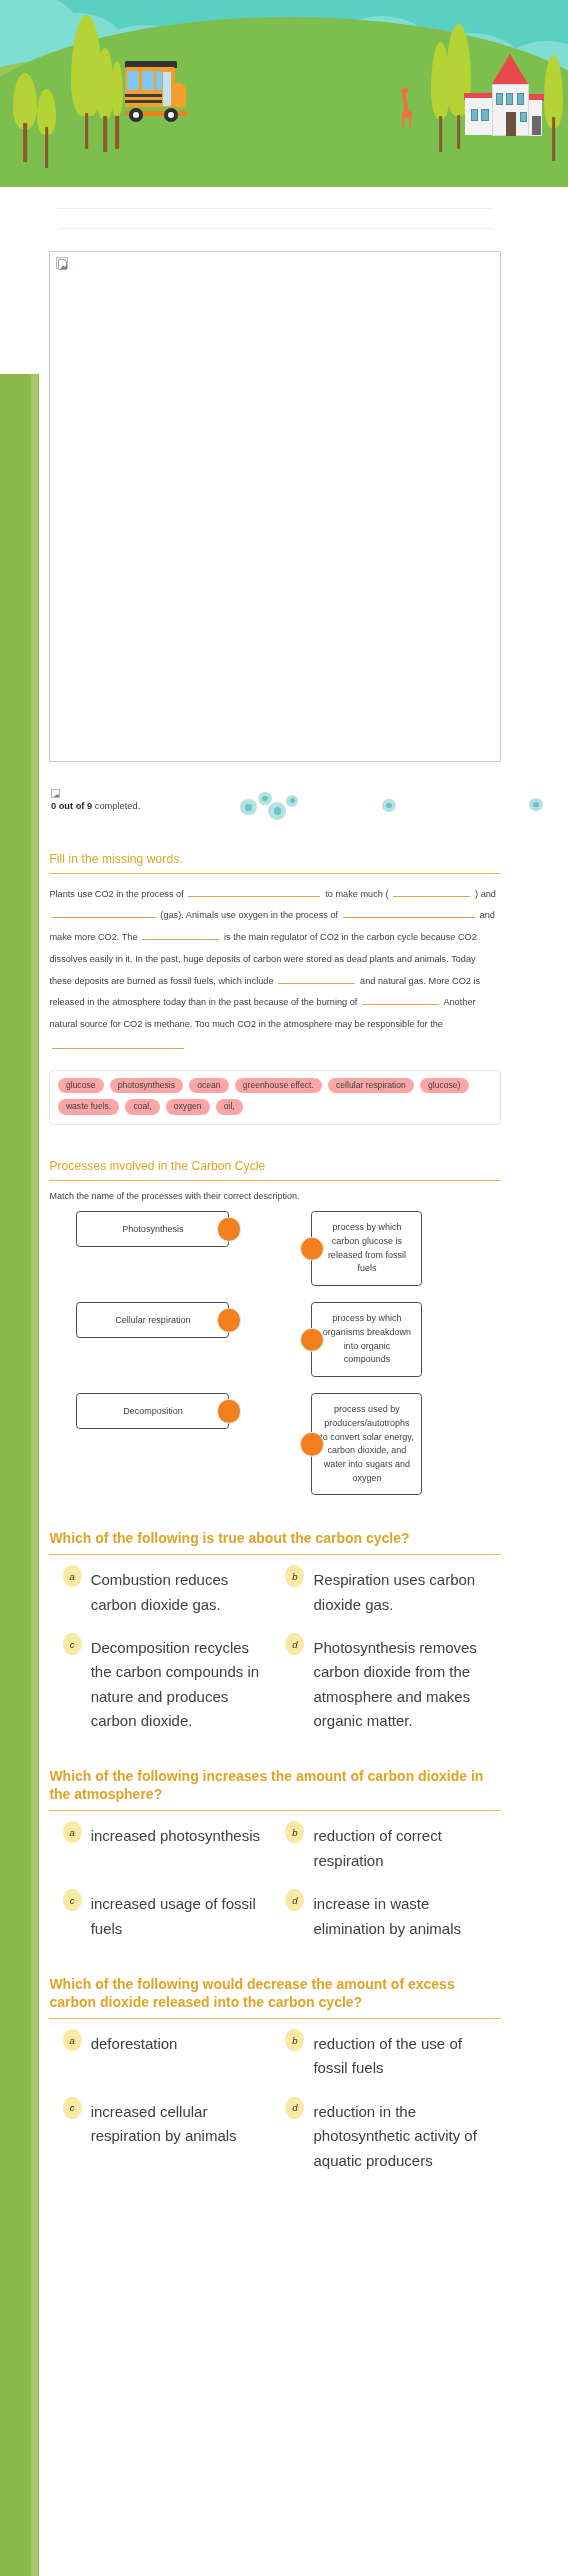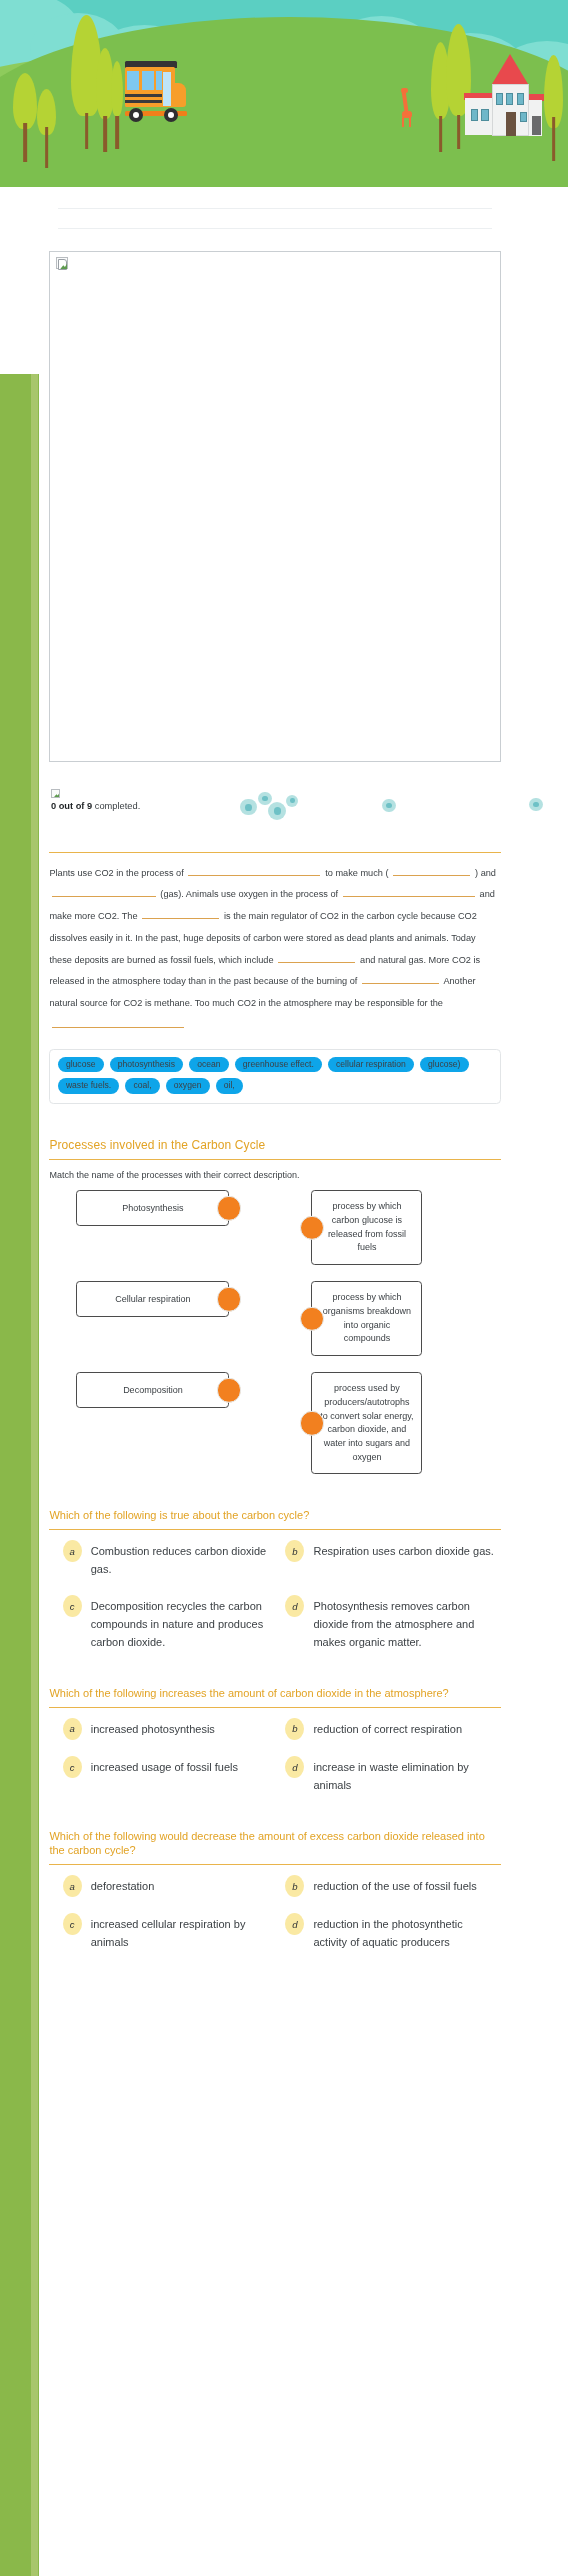--- a/index.html
+++ b/index.html
@@ -116,21 +116,21 @@
     display:inline-block; border-bottom:1.1px solid #dba24f; vertical-align:baseline;
     margin: 0 2.2px;
   }
   .b-xl { width:132px; } .b-lg { width:104px; } .b-md { width:77px; }
 
   .wordbank {
     margin-top:12px; border:0.7px solid #e2e5e7; border-radius:4.4px;
     padding:7.4px 6px 9px 7.4px; display:flex; flex-wrap:wrap; gap:6px 6px;
   }
   .chip {
-    background:#0ea5e9; color:#3c4145; border-radius:10.4px; padding:3px 8.1px;
+    background:#fca5a5; color:#3c4145; border-radius:10.4px; padding:3px 8.1px;
     font-size:8.6px; line-height:1.1; white-space:nowrap;
   }
 
   
   .match-help { margin-top:10.4px; font-size:9px; color:#3c4145; }
   .match-grid { margin-top:10.4px; position:relative; }
   .match-row { display:flex; justify-content:flex-start; align-items:flex-start; margin-bottom:3px; }
   .mcol-l { width:215px; padding-left:27px; }
   .mcol-gap { width:47px; }
   .mcol-r { width:141px; }
@@ -143,30 +143,30 @@
   .mbox.right { width:111px; padding:9px 7.4px; line-height:1.52; }
   .knob {
     position:absolute; width:24.4px; height:24.4px; border-radius:50%;
     background:#f2801f; border:0.7px solid #e6edf0;
   }
   .knob.r-edge { right:-12.6px; top:50%; transform:translateY(-50%); }
   .knob.l-edge { left:-12.6px; top:50%; transform:translateY(-50%); }
 
   
   .mcq { margin: 34px 10.4px 0 10.4px; }
-  .mcq h2 { font-size:11px; color:#e2a325; font-weight:normal; line-height:1.3; }
+  .mcq h2 { font-size:14px; color:#e2a325; font-weight:bold; line-height:1.3; }
   .mcq .sec-rule { margin-top:6.7px; }
   .opts { margin-top:10.4px; display:grid; grid-template-columns: 1fr 1fr; gap:16.3px 12px; padding: 0 4.4px 0 13.3px; }
   .opt { display:flex; gap:9px; align-items:flex-start; }
   .bubble {
     flex:0 0 auto; width:19px; height:22px; border-radius:50%;
     background:#fae9a3; color:#2f3336; font-size:9.6px;
     display:flex; align-items:center; justify-content:center; font-style:italic;
   }
-  .opt-text { font-size:11px; color:#3c4145; line-height:1.62; padding-top:3px; }
+  .opt-text { font-size:15px; color:#3c4145; line-height:1.62; padding-top:3px; }
 </style>
 </head>
 <body>
 
 <div class="banner">
   <div class="sky"></div>
 
   <div class="cloud" style="left:-30px; top:-7.4px; width:111px; height:81px;"></div>
   <div class="cloud" style="left:30px;  top:13.3px;  width:96px; height:74px;"></div>
   <div class="cloud" style="left:89px; top:25px;  width:111px; height:81px;"></div>
@@ -296,20 +296,21 @@
         <span class="ring" style="left:333px; top:10.4px; width:13.3px; height:13.3px;">
             <i style="width:5.2px;height:5.2px;"></i>
           </span>
         <span class="ring" style="left:480px; top:9px; width:13.3px; height:13.3px;">
             <i style="width:5.2px;height:5.2px;"></i>
           </span>
       </div>
     </div>
 
     <div class="sec">
+      <h2 class="sec-title">Fill in the missing words.</h2>
       <div class="sec-rule"></div>
 
       <p class="para">
         <span>Plants use CO2 in the process of</span>
         <span class="blank b-xl"></span>
         <span>to make much (</span>
         <span class="blank b-md"></span>
         <span>) and</span>
         <span class="blank b-lg"></span>
         <span>(gas). Animals use oxygen in the process of</span>

